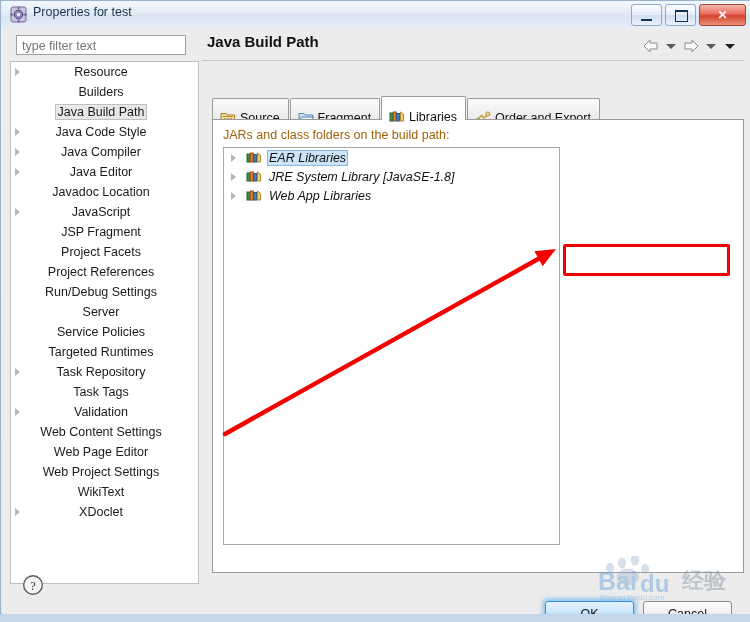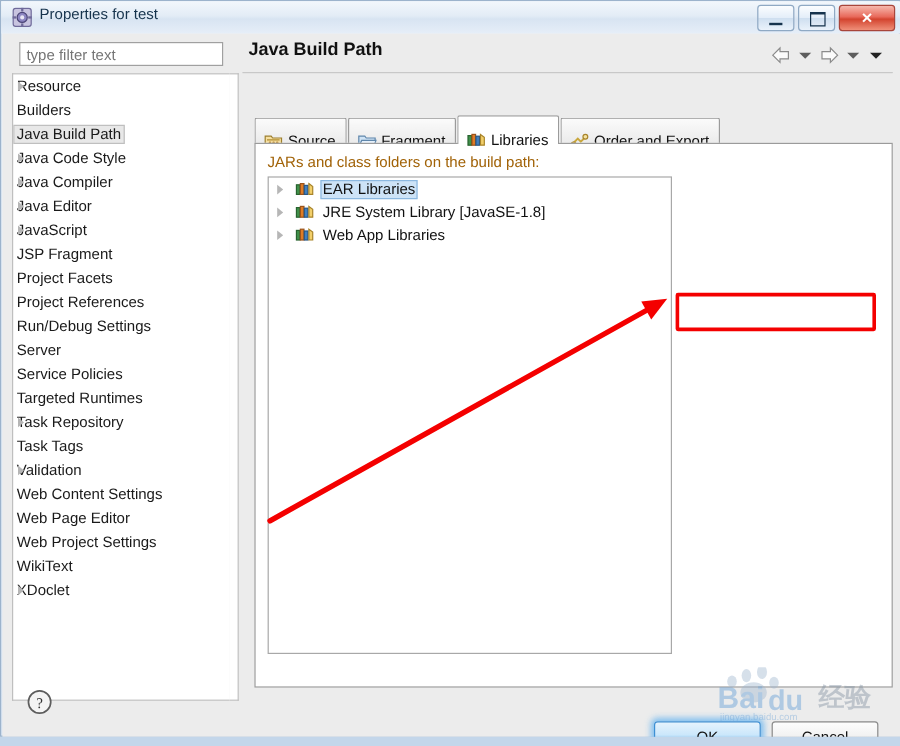--- a/index.html
+++ b/index.html
@@ -112,20 +112,21 @@
     border-left: none;
     box-sizing: border-box;
   }
   .tree-item {
     position: relative;
     height: 20px;
     display: flex; align-items: center;
     font-size: 12.5px;
     color: #1a1a1a;
     white-space: nowrap;
+    justify-content: center;
   }
   .tree-item .arrow {
     position: absolute; left: 4px; top: 6px;
     width: 0; height: 0;
     border-left: 5px solid #b6b6b6;
     border-top: 4px solid transparent;
     border-bottom: 4px solid transparent;
   }
   .tree-item .lbl { display: inline-block; padding: 1px 3px; }
   .tree-item.selected .lbl {
@@ -198,20 +199,21 @@
     position: absolute; left: 10px; top: 8px;
     font-size: 12.5px; color: #a16207;
   }
   .lib-list {
     position: absolute; left: 10px; top: 27px;
     width: 337px; height: 398px;
     background: #ffffff;
     border: 1px solid #a8a8a8;
     box-sizing: border-box;
     overflow: hidden;
+    font-style: italic;
   }
   .lib-item {
     position: relative; height: 19px;
     display: flex; align-items: center;
     padding-left: 22px;
     font-size: 12.5px; color: #111111;
     white-space: nowrap;
   }
   .lib-item .arrow {
     position: absolute; left: 7px; top: 6px;
@@ -357,20 +359,23 @@
             <span class="arrow"></span>
             <span class="lbl">Java Code Style</span>
           </div>
           <div class="tree-item">
             <span class="arrow"></span>
             <span class="lbl">Java Compiler</span>
           </div>
           <div class="tree-item">
             <span class="arrow"></span>
             <span class="lbl">Java Editor</span>
+          </div>
+          <div class="tree-item">
+            <span class="lbl">Javadoc Location</span>
           </div>
           <div class="tree-item">
             <span class="arrow"></span>
             <span class="lbl">JavaScript</span>
           </div>
           <div class="tree-item">
             <span class="lbl">JSP Fragment</span>
           </div>
           <div class="tree-item">
             <span class="lbl">Project Facets</span>

